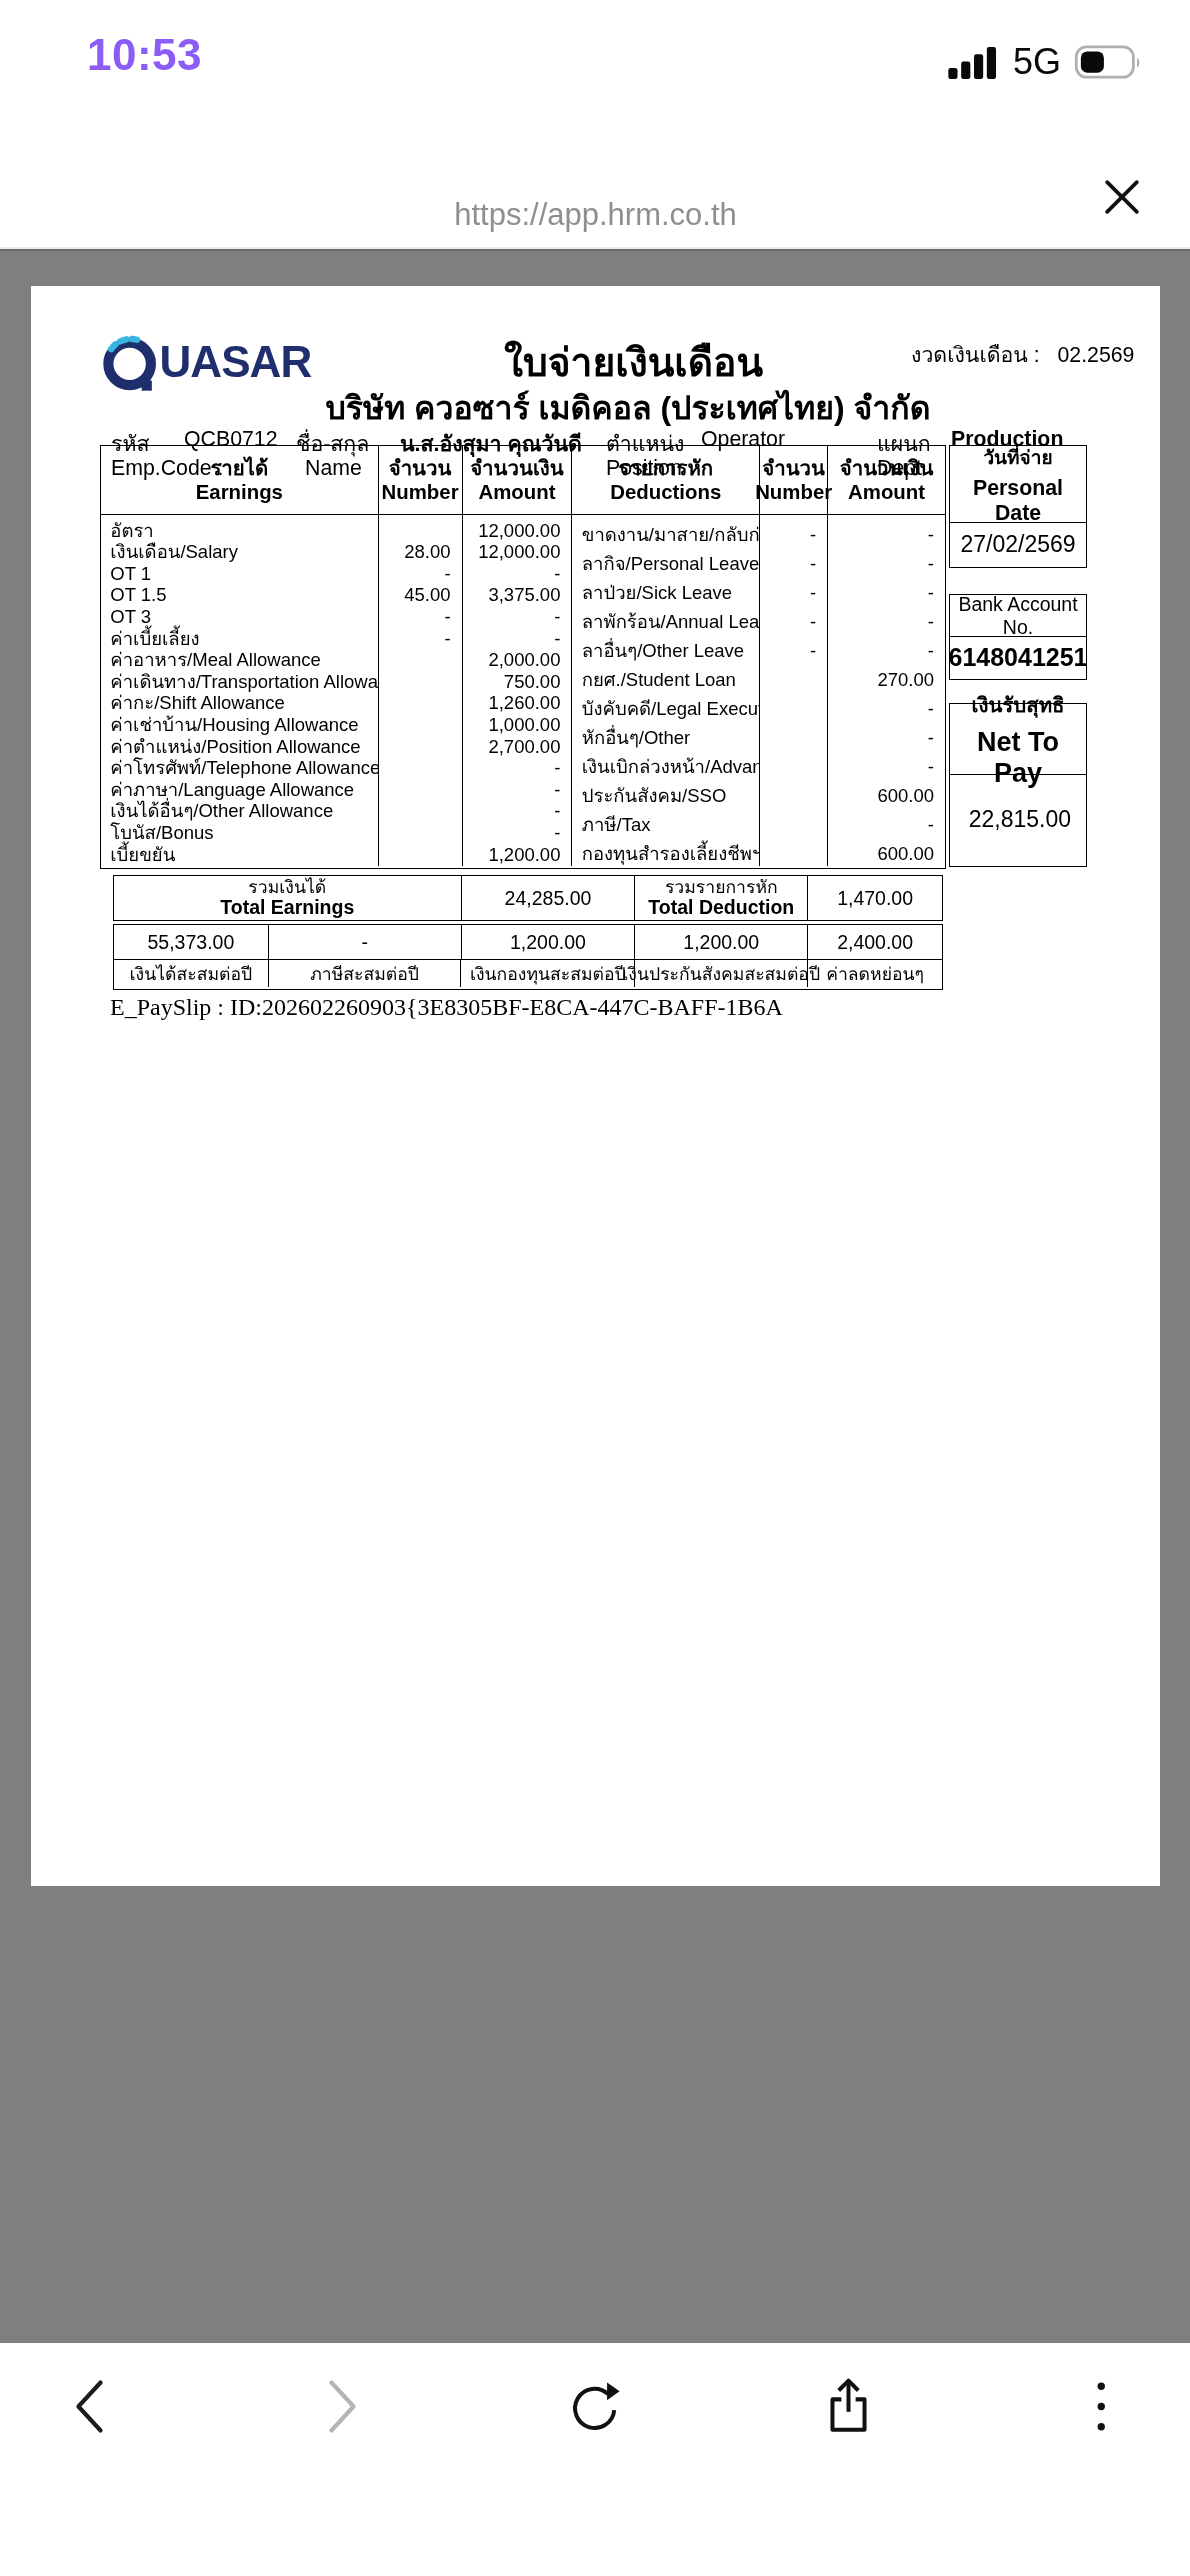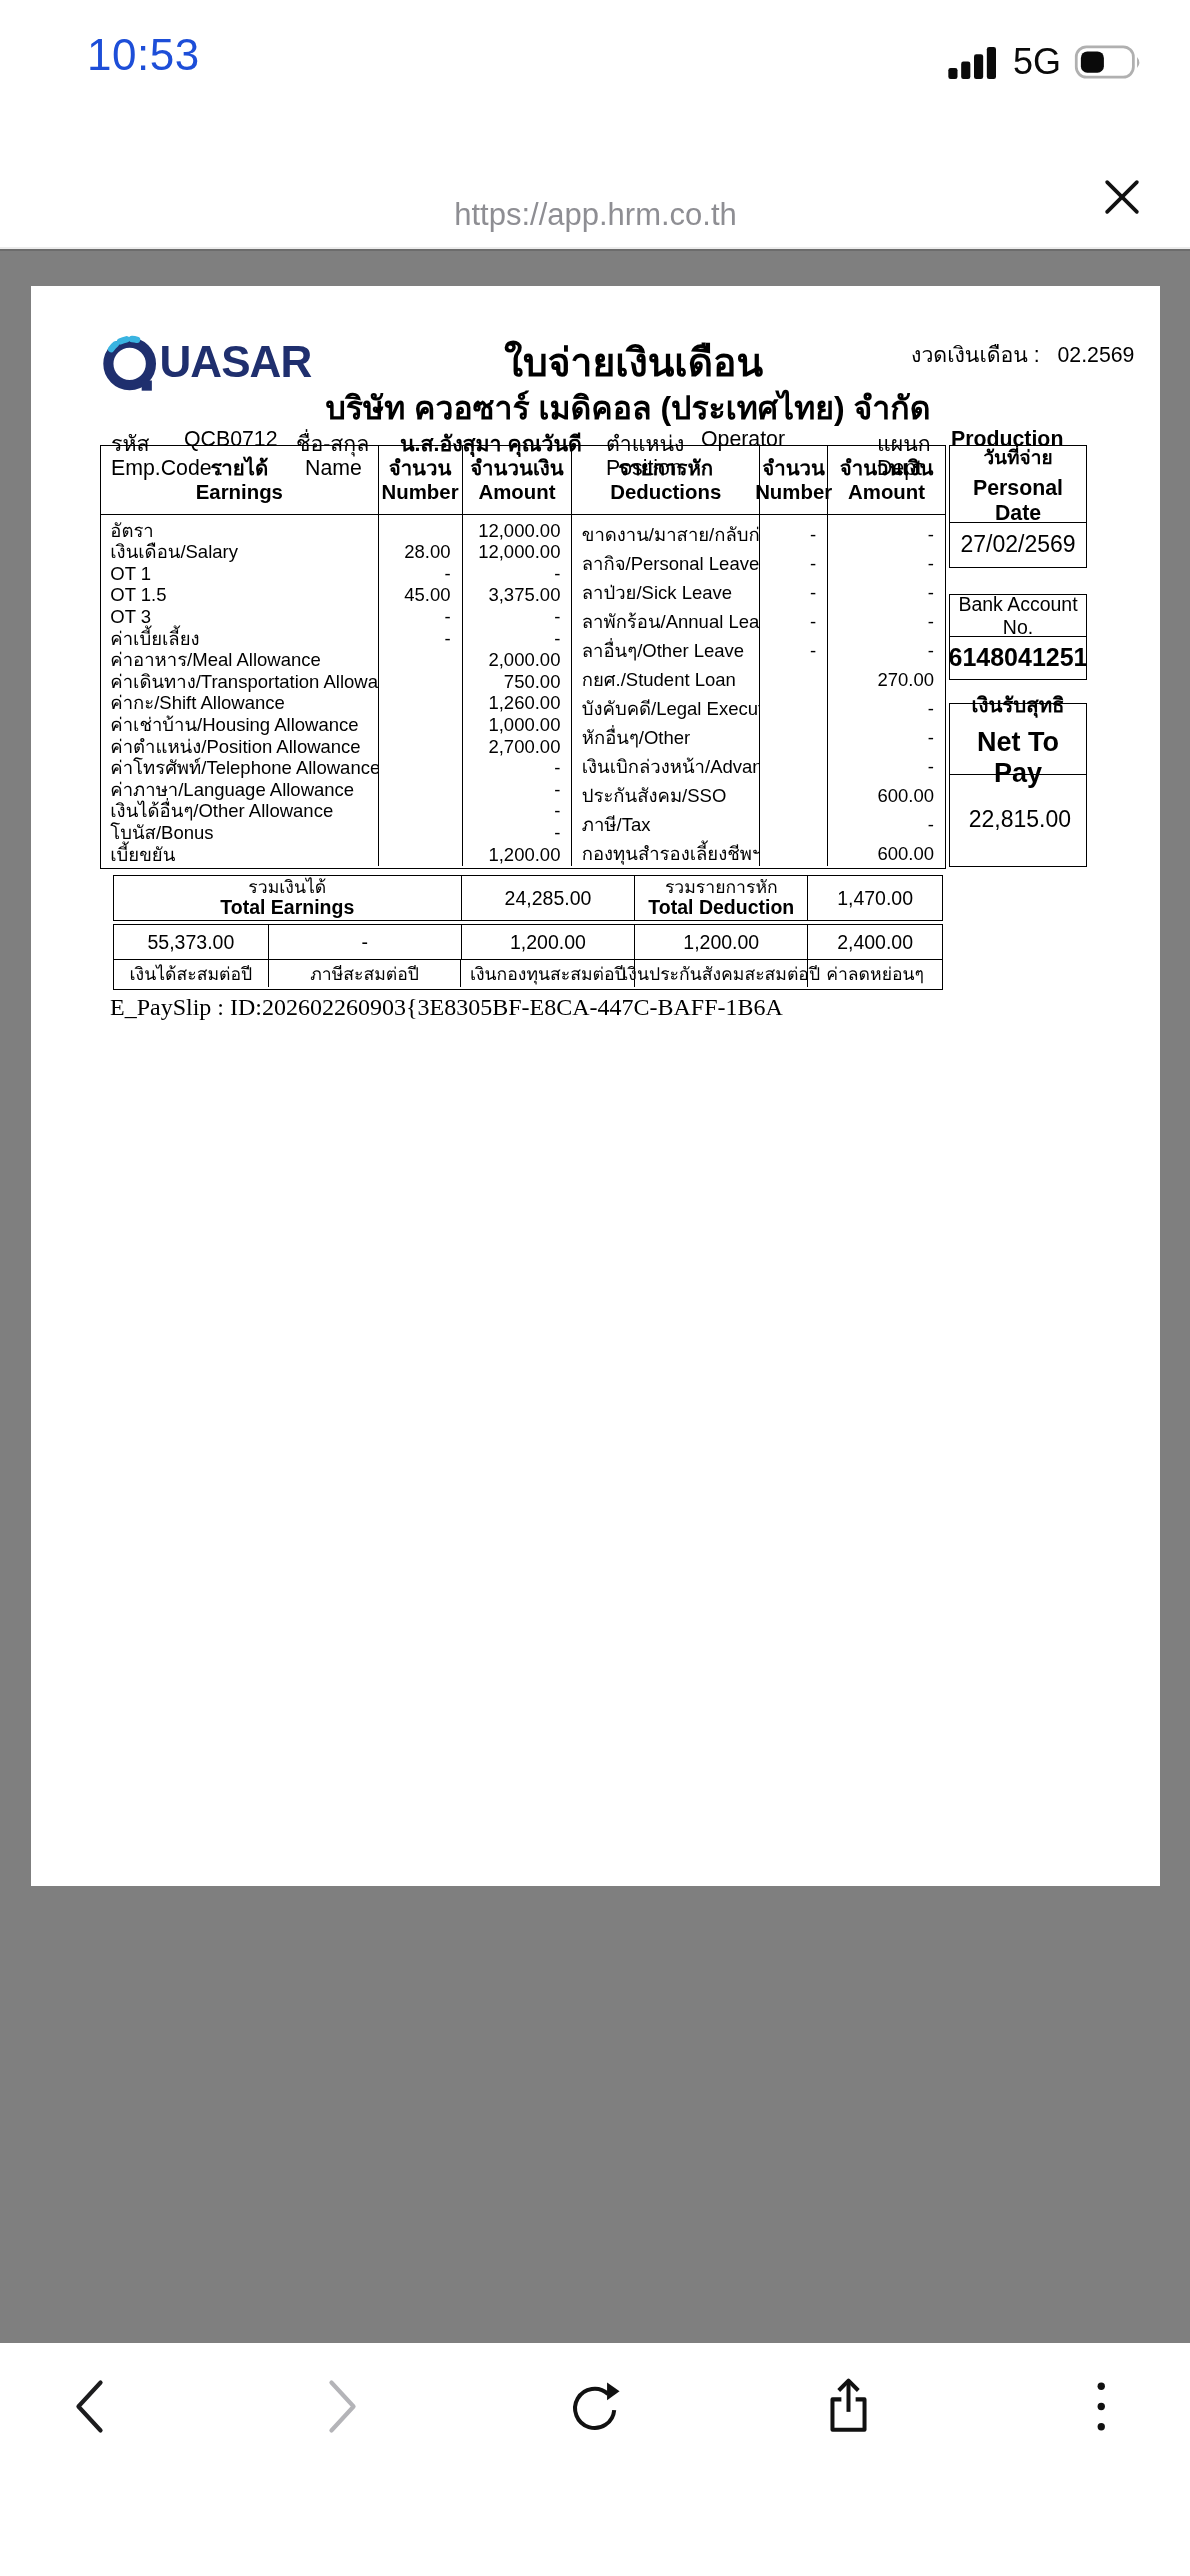--- a/index.html
+++ b/index.html
@@ -1,21 +1,21 @@
 <!DOCTYPE html>
 <html style="font-size:15px"><head>
 <meta charset="utf-8">
 <style>
   html,body{margin:0;padding:0;background:#444;}
   #screen{position:relative;width:1191px;height:2576px;background:#ffffff;overflow:hidden;
           font-family:"Liberation Sans","DejaVu Sans",sans-serif;color:#000;}
 
   
   #topbar{position:absolute;left:0;top:0;width:1191px;height:249px;background:#fff;}
-  .time{position:absolute;left:87px;top:30px;font-size:44px;font-weight:400;letter-spacing:0.5px;color:#1d4ed8;}
+  .time{position:absolute;left:87px;top:30px;font-size:44px;font-weight:700;letter-spacing:0.5px;color:#8b5cf6;}
   .status-right{position:absolute;right:48px;top:41px;display:flex;align-items:center;gap:13px;}
   .net-label{font-size:36px;font-weight:500;color:#0a0a0a;}
   .url{position:absolute;left:0;top:197px;width:100%;text-align:center;font-size:31px;color:#8e8e93;}
   .close-btn{position:absolute;right:43px;top:171px;width:52px;height:52px;cursor:pointer;}
   .hairline{position:absolute;left:0;top:247px;width:100%;height:2.8px;background:#ececec;}
 
   
   #graybg{position:absolute;left:0;top:249px;width:1191px;height:2094px;background:#7f7f7f;border-top:2.8px solid #6c6c6c;box-sizing:border-box;}
 
   

